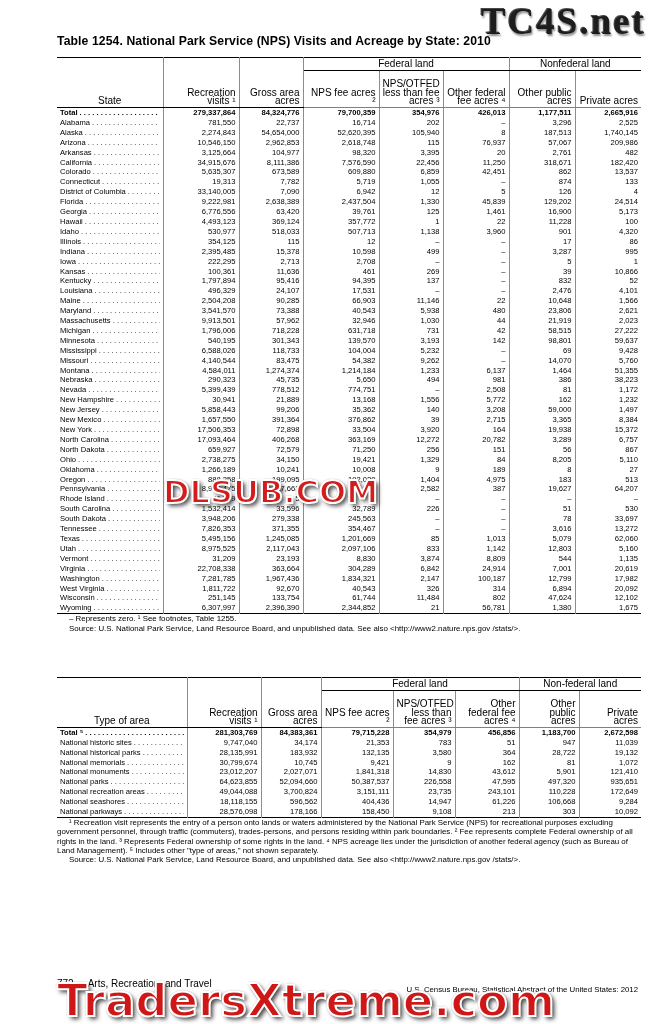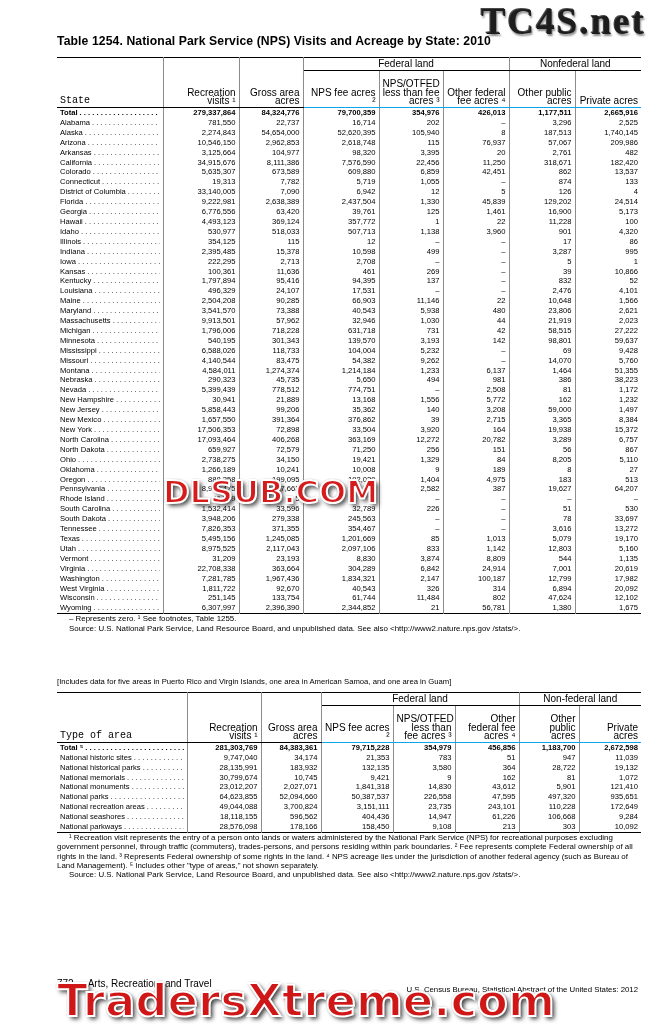--- a/index.html
+++ b/index.html
@@ -14,21 +14,21 @@
   .t1255 { margin-top:44px; }
   .t1255 .tbl-title { max-width:545px; margin-bottom:6px; }
   .bracket-note { font-size:7.7px; margin:0 0 6px 0; }
 
   table.stat { width:100%; border-collapse:collapse; table-layout:fixed;
                border-top:1.6px solid #000; border-bottom:1px solid #000; }
   table.stat th, table.stat td { border-right:1px solid #8c8c8c; }
   table.stat tr > *:last-child { border-right:none; }
   table.stat th { font-weight:normal; font-size:10px; line-height:8.6px;
                   padding:1px 3px; vertical-align:bottom; }
-  th.h-state { vertical-align:middle; text-align:left;font-family:Liberation Mono, monospace; }
+  th.h-state { vertical-align:middle; text-align:center; }
   th.h-col  { text-align:right; }
   th.h-group { text-align:center; vertical-align:middle; height:13px; padding:1px 0;
                border-bottom:1px solid #000; }
   thead tr:last-child th { height:37px; border-bottom:1px solid #0ea5e9; }
   thead th[rowspan] { border-bottom:1px solid #000; }
 
   table.stat td { font-size:7.6px; line-height:9.9px; padding:0 3px; vertical-align:bottom; }
   td.num { text-align:right; white-space:nowrap; }
   td.lab .labwrap { display:flex; white-space:nowrap; overflow:hidden; }
   td.lab .dots { flex:1; overflow:hidden; margin-left:2px; }
@@ -746,21 +746,21 @@
                 <span>Texas</span>
                 <span class="dots">. . . . . . . . . . . . . . . . . . . . . . . . . . . . . . . . . . . . . . . . . . . . . . . . . . . . . . . .</span>
               </div>
             </td>
             <td class="num">5,495,156</td>
             <td class="num">1,245,085</td>
             <td class="num">1,201,669</td>
             <td class="num">85</td>
             <td class="num">1,013</td>
             <td class="num">5,079</td>
-            <td class="num">19,170</td>
+            <td class="num">62,060</td>
           </tr>
           <tr>
             <td class="lab">
               <div class="labwrap">
                 <span>Utah</span>
                 <span class="dots">. . . . . . . . . . . . . . . . . . . . . . . . . . . . . . . . . . . . . . . . . . . . . . . . . . . . . . . .</span>
               </div>
             </td>
             <td class="num">8,975,525</td>
             <td class="num">2,117,043</td>
@@ -862,21 +862,20 @@
           </tr>
         </tbody>
     </table>
     <div class="fn">
       <p>– Represents zero.  ¹ See footnotes, Table 1255.</p>
       <p>Source: U.S. National Park Service, Land Resource Board, and unpublished data. See also &lt;http://www2.nature.nps.gov /stats/&gt;.</p>
     </div>
   </div>
 
   <div class="t1255">
-    <div class="bracket-note">[Includes data for five areas in Puerto Rico and Virgin Islands, one area in American Samoa, and one area in Guam]</div>
     <table class="stat">
       <colgroup>
         <col style="width:130px">
           <col style="width:74px">
           <col style="width:60px">
         <col style="width:72px">
           <col style="width:62px">
           <col style="width:64px">
         <col style="width:60px">
           <col style="width:62px">

